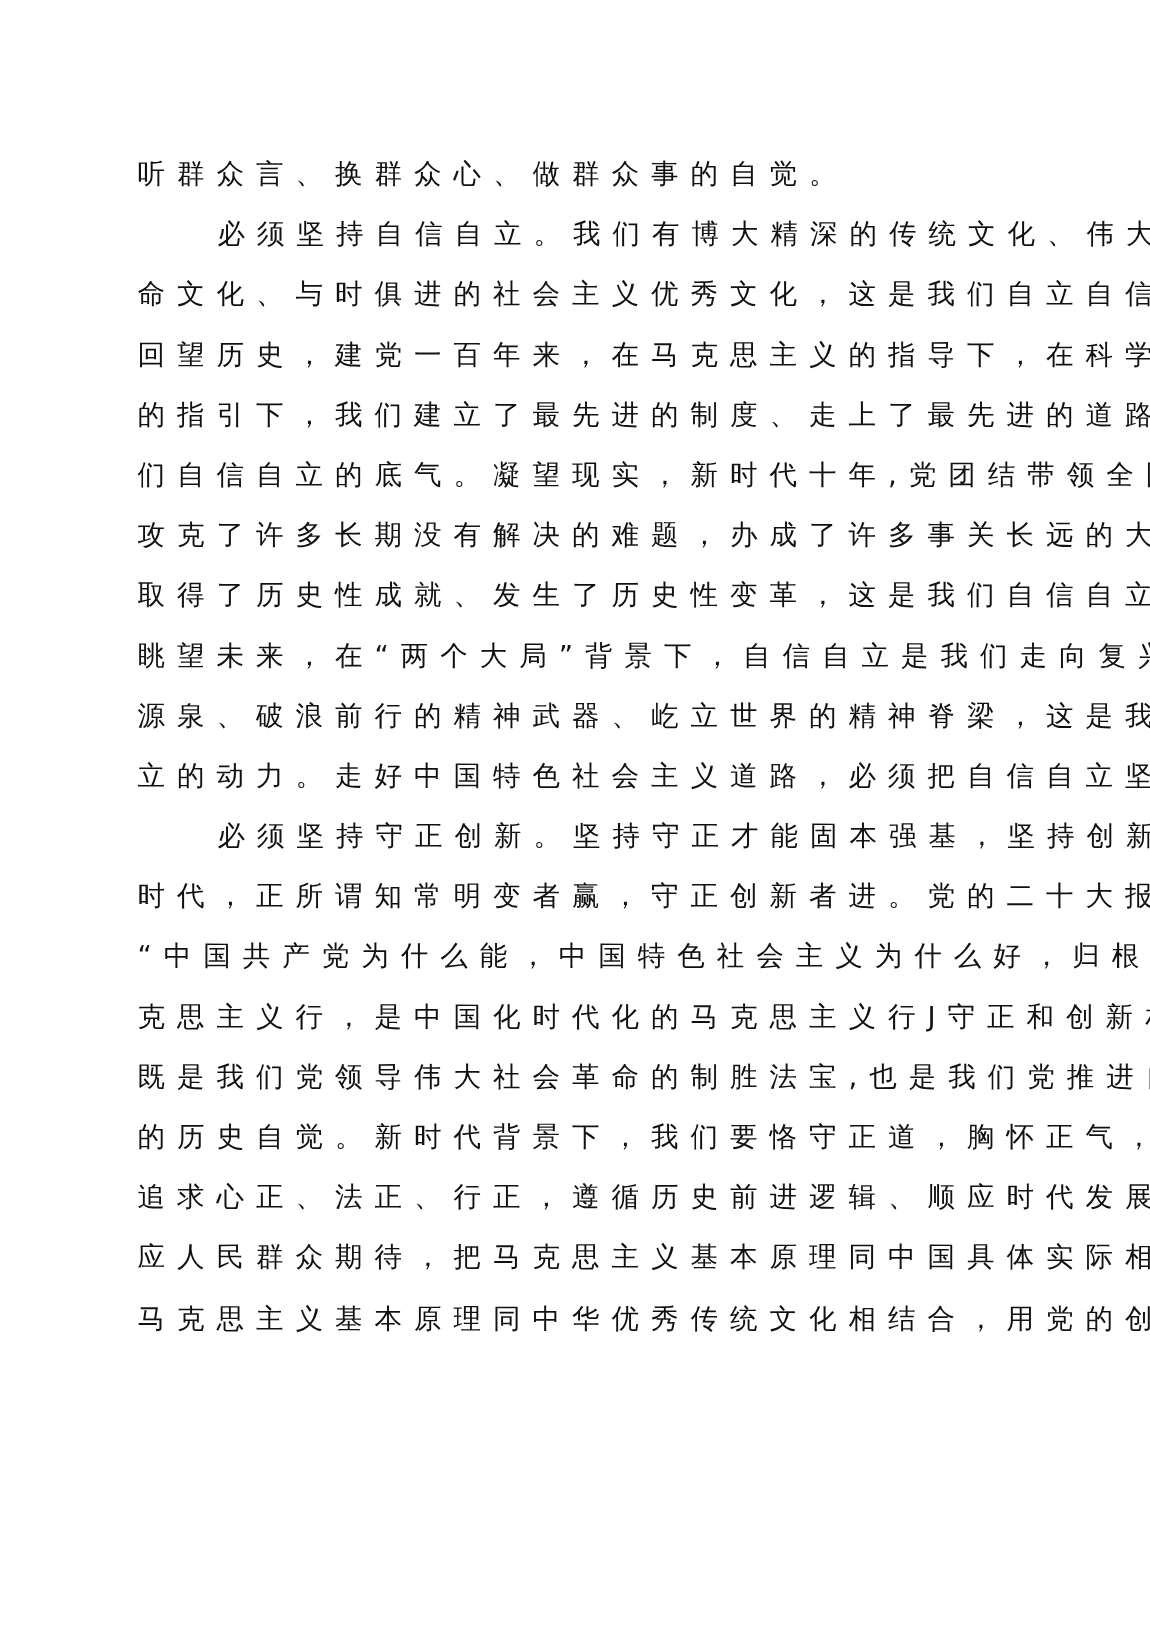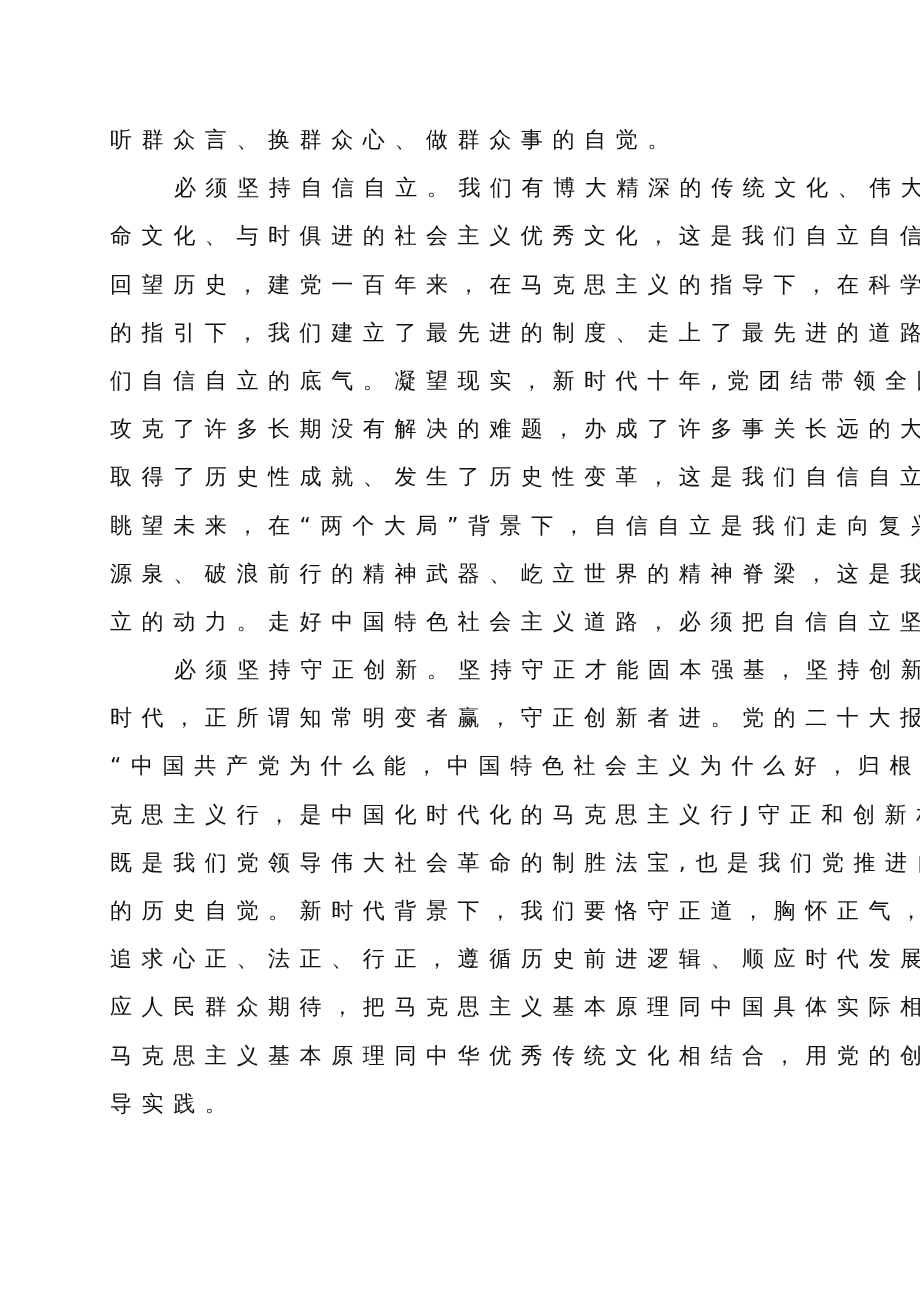--- a/index.html
+++ b/index.html
@@ -67,17 +67,16 @@
     <div>
       <span class="line indent">必须坚持守正创新。坚持守正才能固本强基，坚持创新才能引领</span>
       <span class="line">时代，正所谓知常明变者赢，守正创新者进。党的二十大报告中指出：</span>
       <span class="line">“中国共产党为什么能，中国特色社会主义为什么好，归根到底是马</span>
       <span class="line">克思主义行，是中国化时代化的马克思主义行J守正和创新相统一，</span>
       <span class="line">既是我们党领导伟大社会革命的制胜法宝,也是我们党推进自我革命</span>
       <span class="line">的历史自觉。新时代背景下，我们要恪守正道，胸怀正气，行事正当，</span>
       <span class="line">追求心正、法正、行正，遵循历史前进逻辑、顺应时代发展潮流、呼</span>
       <span class="line">应人民群众期待，把马克思主义基本原理同中国具体实际相结合，把</span>
       <span class="line">马克思主义基本原理同中华优秀传统文化相结合，用党的创新理论指</span>
-      <span class="line">导实践。</span>
     </div>
 
   </div>
 </div>
 
 </body></html>

